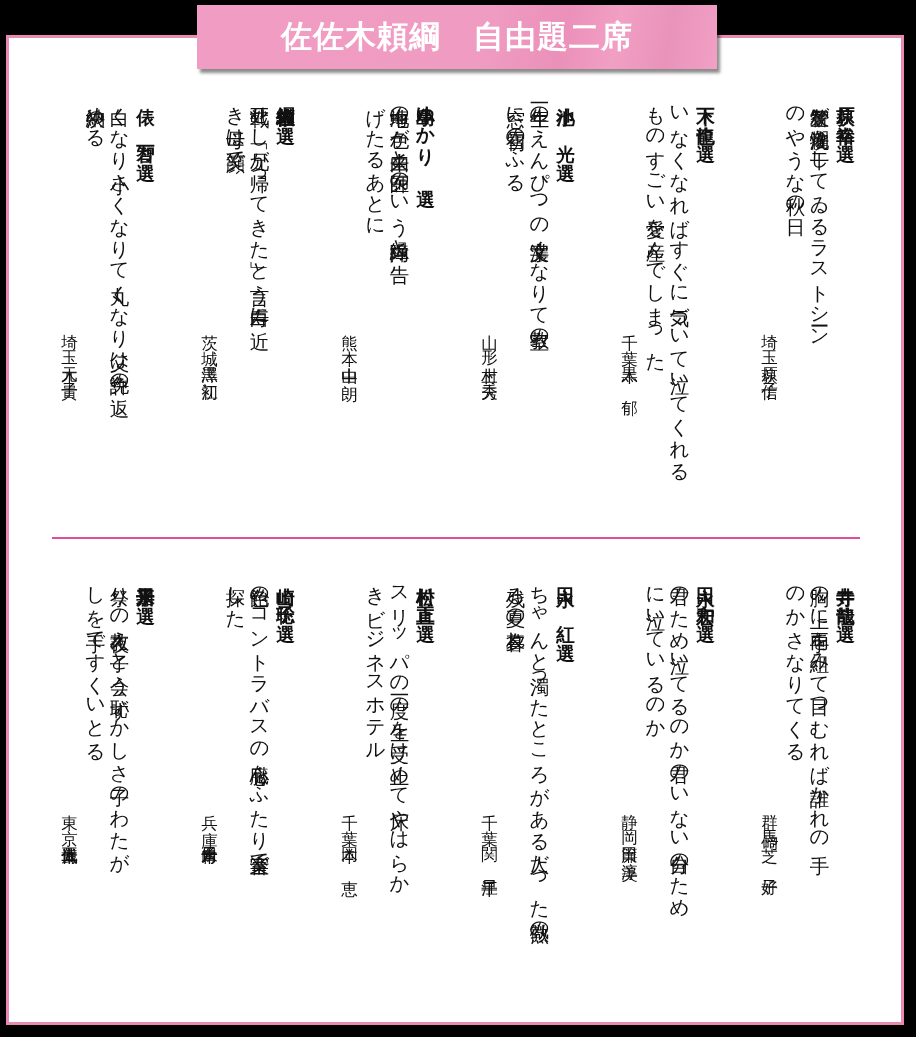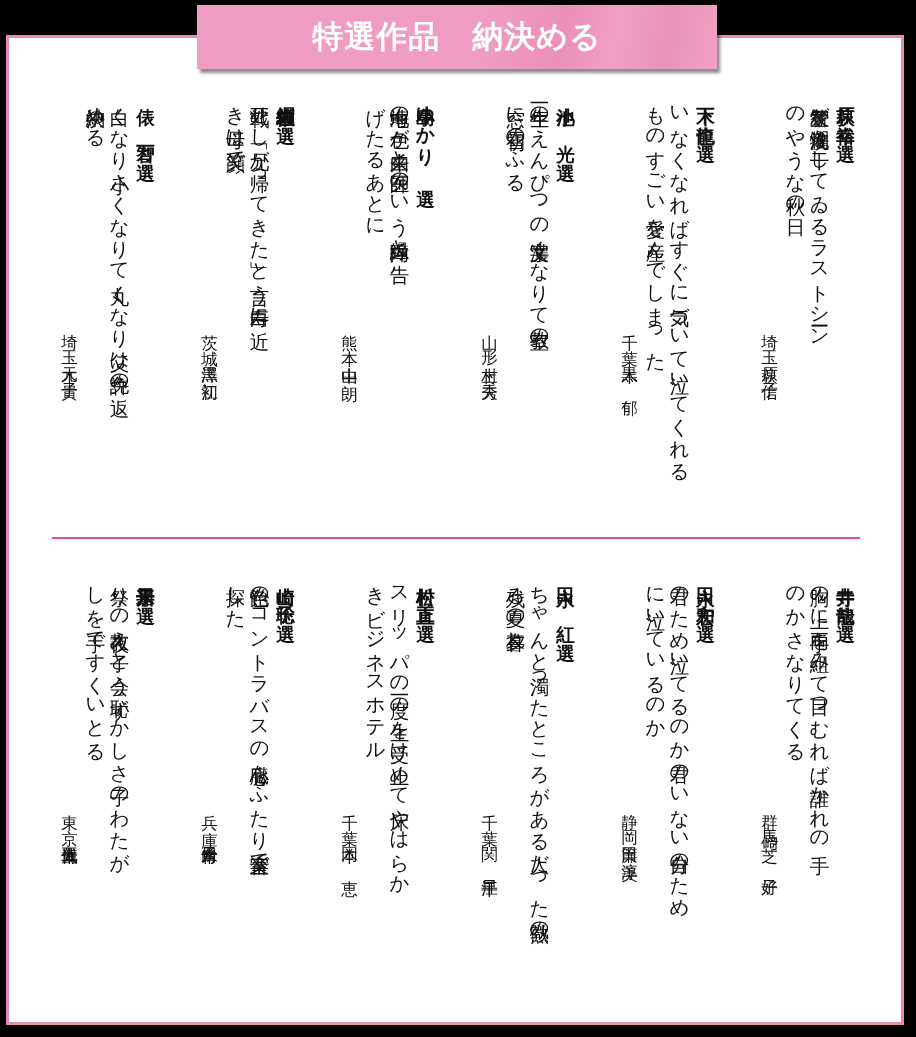--- a/index.html
+++ b/index.html
@@ -20,21 +20,21 @@
   .poem1 { right:26px; }
   .poem2 { right:50px; }
   .author { right:76px; top:228px; font-size:16.5px; letter-spacing:0; }
 </style>
 </head>
 <body>
 
 <div class="frame"></div>
 
 <div class="title-banner">
-  <span class="title-text">特選作品　納決める</span>
+  <span class="title-text">佐佐木頼綱　自由題二席</span>
 </div>
 
 <div class="divider"></div>
 
 <div class="entry" style="left:766px; top:93px;">
   <div class="col selector">荻原　裕幸　選</div>
   <div class="col poem1">笠智衆が洗濯物を干してゐるラストシーン</div>
   <div class="col poem2">のやうな秋の日</div>
   <div class="col author">埼　玉　荻原　信子</div>
 </div>

